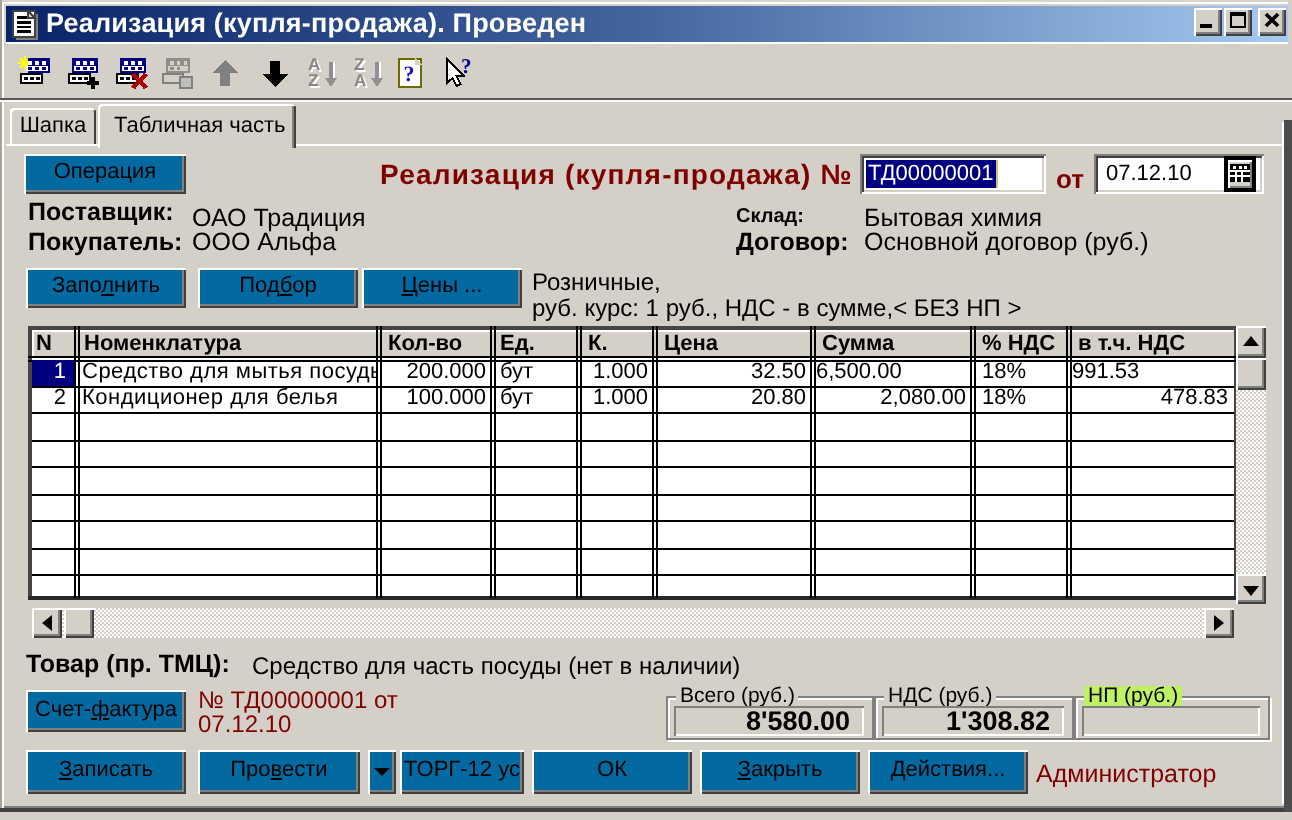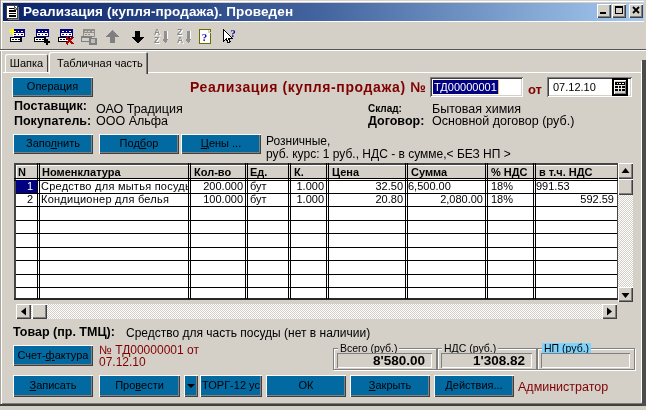--- a/index.html
+++ b/index.html
@@ -243,21 +243,21 @@
 <div class="abs" style="left:477px;top:17px;width:41px;height:12px;line-height:12px;text-align:left;color:#000;overflow:hidden;white-space:nowrap;">18%</div>
 <div class="abs" style="left:522px;top:17px;width:78px;height:12px;line-height:12px;text-align:left;color:#000;overflow:hidden;white-space:nowrap;">991.53</div>
 <div class="abs" style="left:2px;top:30px;width:17px;height:12px;line-height:12px;text-align:right;color:#000;overflow:hidden;white-space:nowrap;">2</div>
 <div class="abs" style="left:27px;top:30px;width:147px;height:12px;line-height:12px;text-align:left;color:#000;overflow:hidden;white-space:nowrap;"><span style="letter-spacing:0.25px">Кондиционер для белья</span></div>
 <div class="abs" style="left:177px;top:30px;width:52px;height:12px;line-height:12px;text-align:right;color:#000;overflow:hidden;white-space:nowrap;">100.000</div>
 <div class="abs" style="left:236px;top:30px;width:37px;height:12px;line-height:12px;text-align:left;color:#000;overflow:hidden;white-space:nowrap;">бут</div>
 <div class="abs" style="left:277px;top:30px;width:33px;height:12px;line-height:12px;text-align:right;color:#000;overflow:hidden;white-space:nowrap;">1.000</div>
 <div class="abs" style="left:315px;top:30px;width:74px;height:12px;line-height:12px;text-align:right;color:#000;overflow:hidden;white-space:nowrap;">20.80</div>
 <div class="abs" style="left:394px;top:30px;width:75px;height:12px;line-height:12px;text-align:right;color:#000;overflow:hidden;white-space:nowrap;">2,080.00</div>
 <div class="abs" style="left:477px;top:30px;width:41px;height:12px;line-height:12px;text-align:left;color:#000;overflow:hidden;white-space:nowrap;">18%</div>
-<div class="abs" style="left:522px;top:30px;width:78px;height:12px;line-height:12px;text-align:right;color:#000;overflow:hidden;white-space:nowrap;">592.59</div>
+<div class="abs" style="left:522px;top:30px;width:78px;height:12px;line-height:12px;text-align:right;color:#000;overflow:hidden;white-space:nowrap;">478.83</div>
   </div>
 
 <div class="abs checker" style="left:618px;top:163px;width:15px;height:137px;"></div>
 <div class="abs raised" style="left:618px;top:163px;width:15px;height:16px;"><svg width="15" height="16" viewBox="0 0 15 16">
       <polygon points="7.5,5 11.5,10 3.5,10" fill="#000"></polygon>
     </svg></div>
 <div class="abs raised" style="left:618px;top:179px;width:15px;height:16px;"></div>
 <div class="abs raised" style="left:618px;top:287px;width:15px;height:15px;"><svg width="15" height="16" viewBox="0 0 15 16">
       <polygon points="7.5,11 11.5,6 3.5,6" fill="#000"></polygon>
     </svg></div>
@@ -280,21 +280,21 @@
 
 <div class="abs" style="left:333px;top:348px;width:104px;height:22px;border:1px solid #808080;box-shadow:1px 1px 0 #fff, inset 1px 1px 0 #fff;"></div>
 <div class="abs" style="left:338px;top:343px;padding:0 2px;background:#d4d0c8;white-space:nowrap;font-size:10.5px;line-height:10px;">Всего (руб.)</div>
 <div class="abs" style="left:337px;top:353px;width:95px;height:15px;background:#d4d0c8;box-shadow:inset 1px 1px 0 #808080, inset -1px -1px 0 #fff;"></div>
 <div class="abs" style="left:337px;top:354px;width:88px;text-align:right;font-weight:bold;font-size:13.5px;line-height:14px;">8'580.00</div>
 <div class="abs" style="left:437px;top:348px;width:100px;height:22px;border:1px solid #808080;box-shadow:1px 1px 0 #fff, inset 1px 1px 0 #fff;"></div>
 <div class="abs" style="left:442px;top:343px;padding:0 2px;background:#d4d0c8;white-space:nowrap;font-size:10.5px;line-height:10px;">НДС (руб.)</div>
 <div class="abs" style="left:441px;top:353px;width:91px;height:15px;background:#d4d0c8;box-shadow:inset 1px 1px 0 #808080, inset -1px -1px 0 #fff;"></div>
 <div class="abs" style="left:441px;top:354px;width:84px;text-align:right;font-weight:bold;font-size:13.5px;line-height:14px;">1'308.82</div>
 <div class="abs" style="left:537px;top:348px;width:98px;height:22px;border:1px solid #808080;box-shadow:1px 1px 0 #fff, inset 1px 1px 0 #fff;"></div>
-<div class="abs" style="left:542px;top:343px;padding:0 2px;background:#7dd3fc;white-space:nowrap;font-size:10.5px;line-height:10px;">НП (руб.)</div>
+<div class="abs" style="left:542px;top:343px;padding:0 2px;background:#bef264;white-space:nowrap;font-size:10.5px;line-height:10px;">НП (руб.)</div>
 <div class="abs" style="left:541px;top:353px;width:89px;height:15px;background:#d4d0c8;box-shadow:inset 1px 1px 0 #808080, inset -1px -1px 0 #fff;"></div>
 
 <div class="abs btn" style="left:13px;top:375px;width:80px;height:22px;line-height:21px;"><u>З</u>аписать</div>
 <div class="abs btn" style="left:99px;top:375px;width:81px;height:22px;line-height:21px;">Про<u>в</u>ести</div>
 <div class="abs btn" style="left:184px;top:375px;width:14px;height:22px;">
     <div class="abs" style="left:3px;top:9px;width:0;height:0;border-left:4px solid transparent;border-right:4px solid transparent;border-top:4.5px solid #000;"></div>
   </div>
 <div class="abs btn" style="left:200px;top:375px;width:62px;height:22px;line-height:21px;overflow:hidden;font-size:11px;white-space:nowrap;">ТОРГ-12 ус</div>
 <div class="abs btn" style="left:266px;top:375px;width:80px;height:22px;line-height:21px;">ОК</div>
 <div class="abs btn" style="left:350px;top:375px;width:80px;height:22px;line-height:21px;"><u>З</u>акрыть</div>

